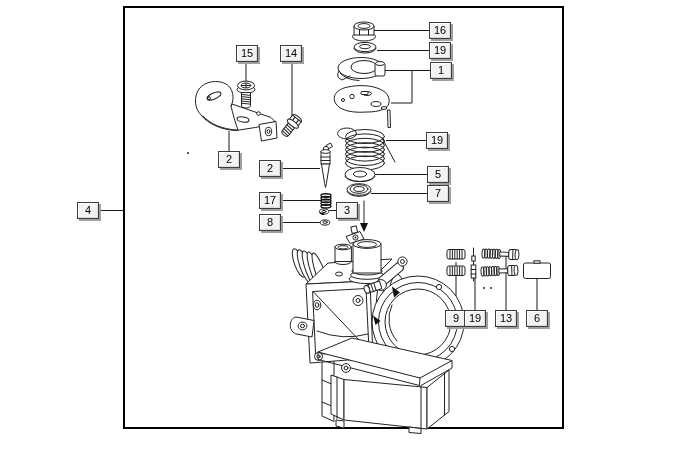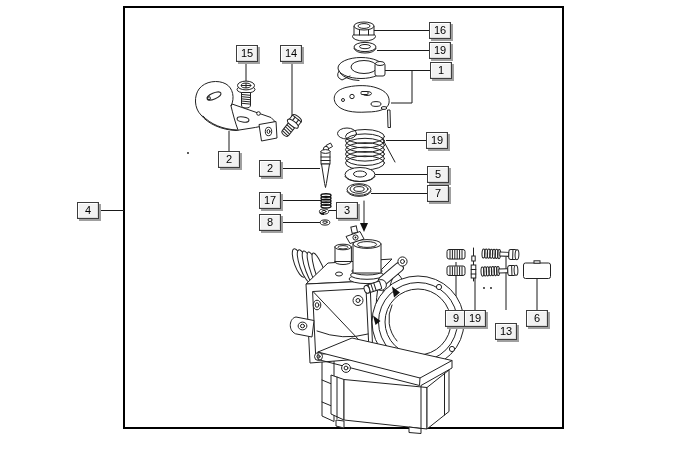--- a/index.html
+++ b/index.html
@@ -347,15 +347,15 @@
 <div class="callout" style="left:236px;top:45px">15</div>
 <div class="callout" style="left:280px;top:45px">14</div>
 <div class="callout" style="left:218px;top:151px">2</div>
 <div class="callout" style="left:259px;top:160px">2</div>
 <div class="callout" style="left:259px;top:192px">17</div>
 <div class="callout" style="left:336px;top:202px">3</div>
 <div class="callout" style="left:259px;top:214px">8</div>
 <div class="callout" style="left:77px;top:202px">4</div>
 <div class="callout" style="left:445px;top:310px">9</div>
 <div class="callout" style="left:464px;top:310px">19</div>
-<div class="callout" style="left:495px;top:323px">13</div>
+<div class="callout" style="left:495px;top:310px">13</div>
 <div class="callout" style="left:526px;top:310px">6</div>
 </div>
 
 </body></html>

